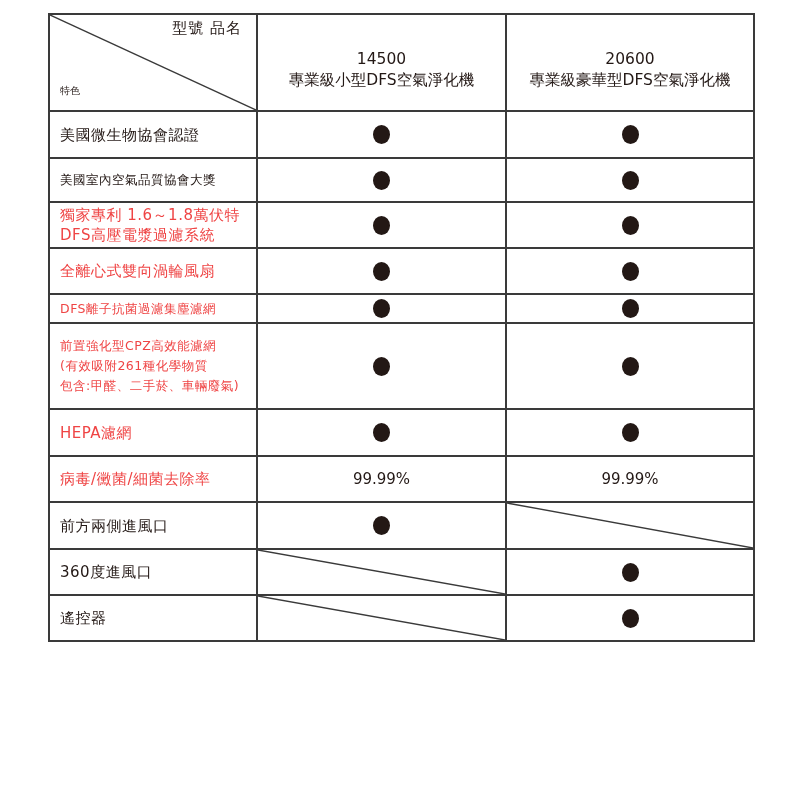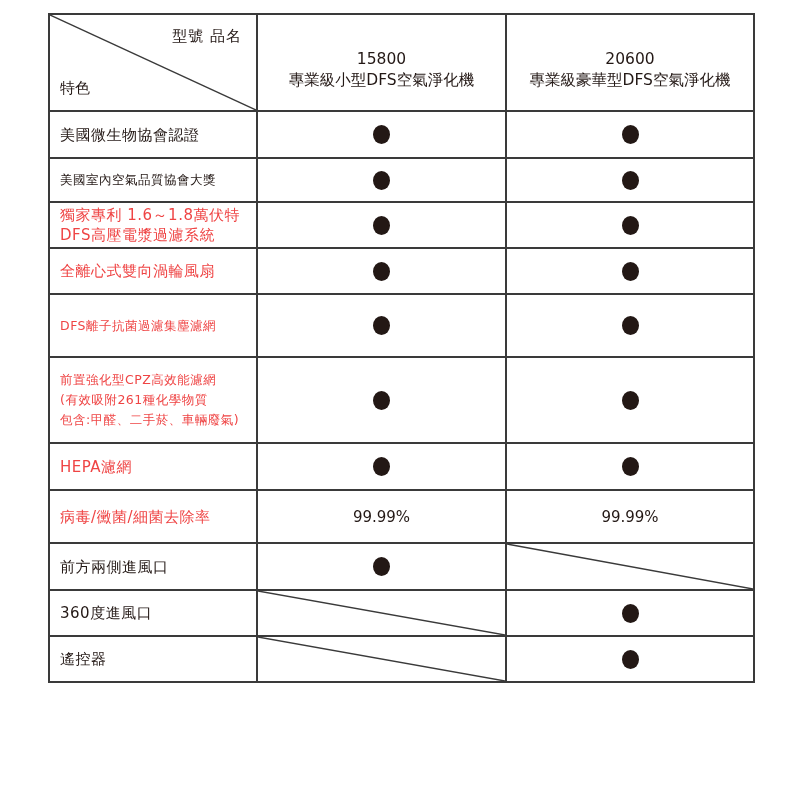--- a/index.html
+++ b/index.html
@@ -18,22 +18,22 @@
   .feat { padding-left: 10px !important; text-align: left; font-size: 15px; letter-spacing: 0.5px; }
   .feat.small { font-size: 12.5px; }
   .feat.red { color: #ef4444; }
   .feat .line { display: block; line-height: 20px; }
   .cell { text-align: center; vertical-align: middle; font-size: 15px; }
   .dot { display: inline-block; width: 17px; height: 19px; border-radius: 50%; background: #231815; vertical-align: middle; }
   .prod { text-align: center; vertical-align: middle; font-size: 15.5px; line-height: 21px; padding-top: 14px !important; }
   .prod .model { display: block; }
   .prod .name { display: block; }
   .corner { height: 95px; }
-  .corner .top-label { position: absolute; right: 14px; top: 12px; font-size: 15px; letter-spacing: 1px; }
-  .corner .bottom-label { position: absolute; left: 10px; bottom: 12px; font-size: 15px; }
+  .corner .top-label { position: absolute; right: 14px; top: 4px; font-size: 15px; letter-spacing: 1px; }
+  .corner .bottom-label { position: absolute; left: 10px; bottom: 12px; font-size: 10px; }
   .slash { position: absolute; left: 0; top: 0; width: 100%; height: 100%; pointer-events: none; }
   .indicator .dot { margin-bottom: 2px; }
   .indicator .ln { display: block; line-height: 21px; font-size: 16px; letter-spacing: 1px; }
 </style>
 </head>
 <body>
 
 <table class="cmp">
   <colgroup>
       <col class="c0">
@@ -43,21 +43,21 @@
   <thead>
     <tr style="height:97px;">
       <th class="corner">
         <svg class="slash" viewBox="0 0 100 100" preserveAspectRatio="none">
           <line x1="0" y1="0" x2="100" y2="100" stroke="#3a3a3a" stroke-width="1.4" vector-effect="non-scaling-stroke"></line>
         </svg>
         <span class="top-label">型號 品名</span>
         <span class="bottom-label">特色</span>
       </th>
       <th class="prod">
-        <span class="model">15800</span>
+        <span class="model">14500</span>
         <span class="name">專業級小型DFS空氣淨化機</span>
       </th>
       <th class="prod">
         <span class="model">20600</span>
         <span class="name">專業級豪華型DFS空氣淨化機</span>
       </th>
     </tr>
   </thead>
   <tbody id="tbody">
       <tr style="height: 47px;">
@@ -82,21 +82,21 @@
         <td class="cell"><span class="dot"></span></td>
         <td class="cell"><span class="dot"></span></td>
       </tr>
       <tr style="height: 46px;">
         <td class="feat red">
           <span class="line">全離心式雙向渦輪風扇</span>
         </td>
         <td class="cell"><span class="dot"></span></td>
         <td class="cell"><span class="dot"></span></td>
       </tr>
-      <tr style="height: 63px;">
+      <tr style="height: 29px;">
         <td class="feat red small">
           <span class="line">DFS離子抗菌過濾集塵濾網</span>
         </td>
         <td class="cell"><span class="dot"></span></td>
         <td class="cell"><span class="dot"></span></td>
       </tr>
       <tr style="height: 86px; padding-left: 43px;">
         <td class="feat red small">
           <span class="line">前置強化型CPZ高效能濾網</span>
           <span class="line">(有效吸附261種化學物質</span>
@@ -105,21 +105,21 @@
         <td class="cell"><span class="dot"></span></td>
         <td class="cell"><span class="dot"></span></td>
       </tr>
       <tr style="height: 47px;">
         <td class="feat red">
           <span class="line">HEPA濾網</span>
         </td>
         <td class="cell"><span class="dot"></span></td>
         <td class="cell"><span class="dot"></span></td>
       </tr>
-      <tr style="height: 53px;">
+      <tr style="height: 46px;">
         <td class="feat red">
           <span class="line">病毒/黴菌/細菌去除率</span>
         </td>
         <td class="cell"><span>99.99%</span></td>
         <td class="cell"><span>99.99%</span></td>
       </tr>
       <tr style="height: 47px;">
         <td class="feat">
           <span class="line">前方兩側進風口</span>
         </td>

